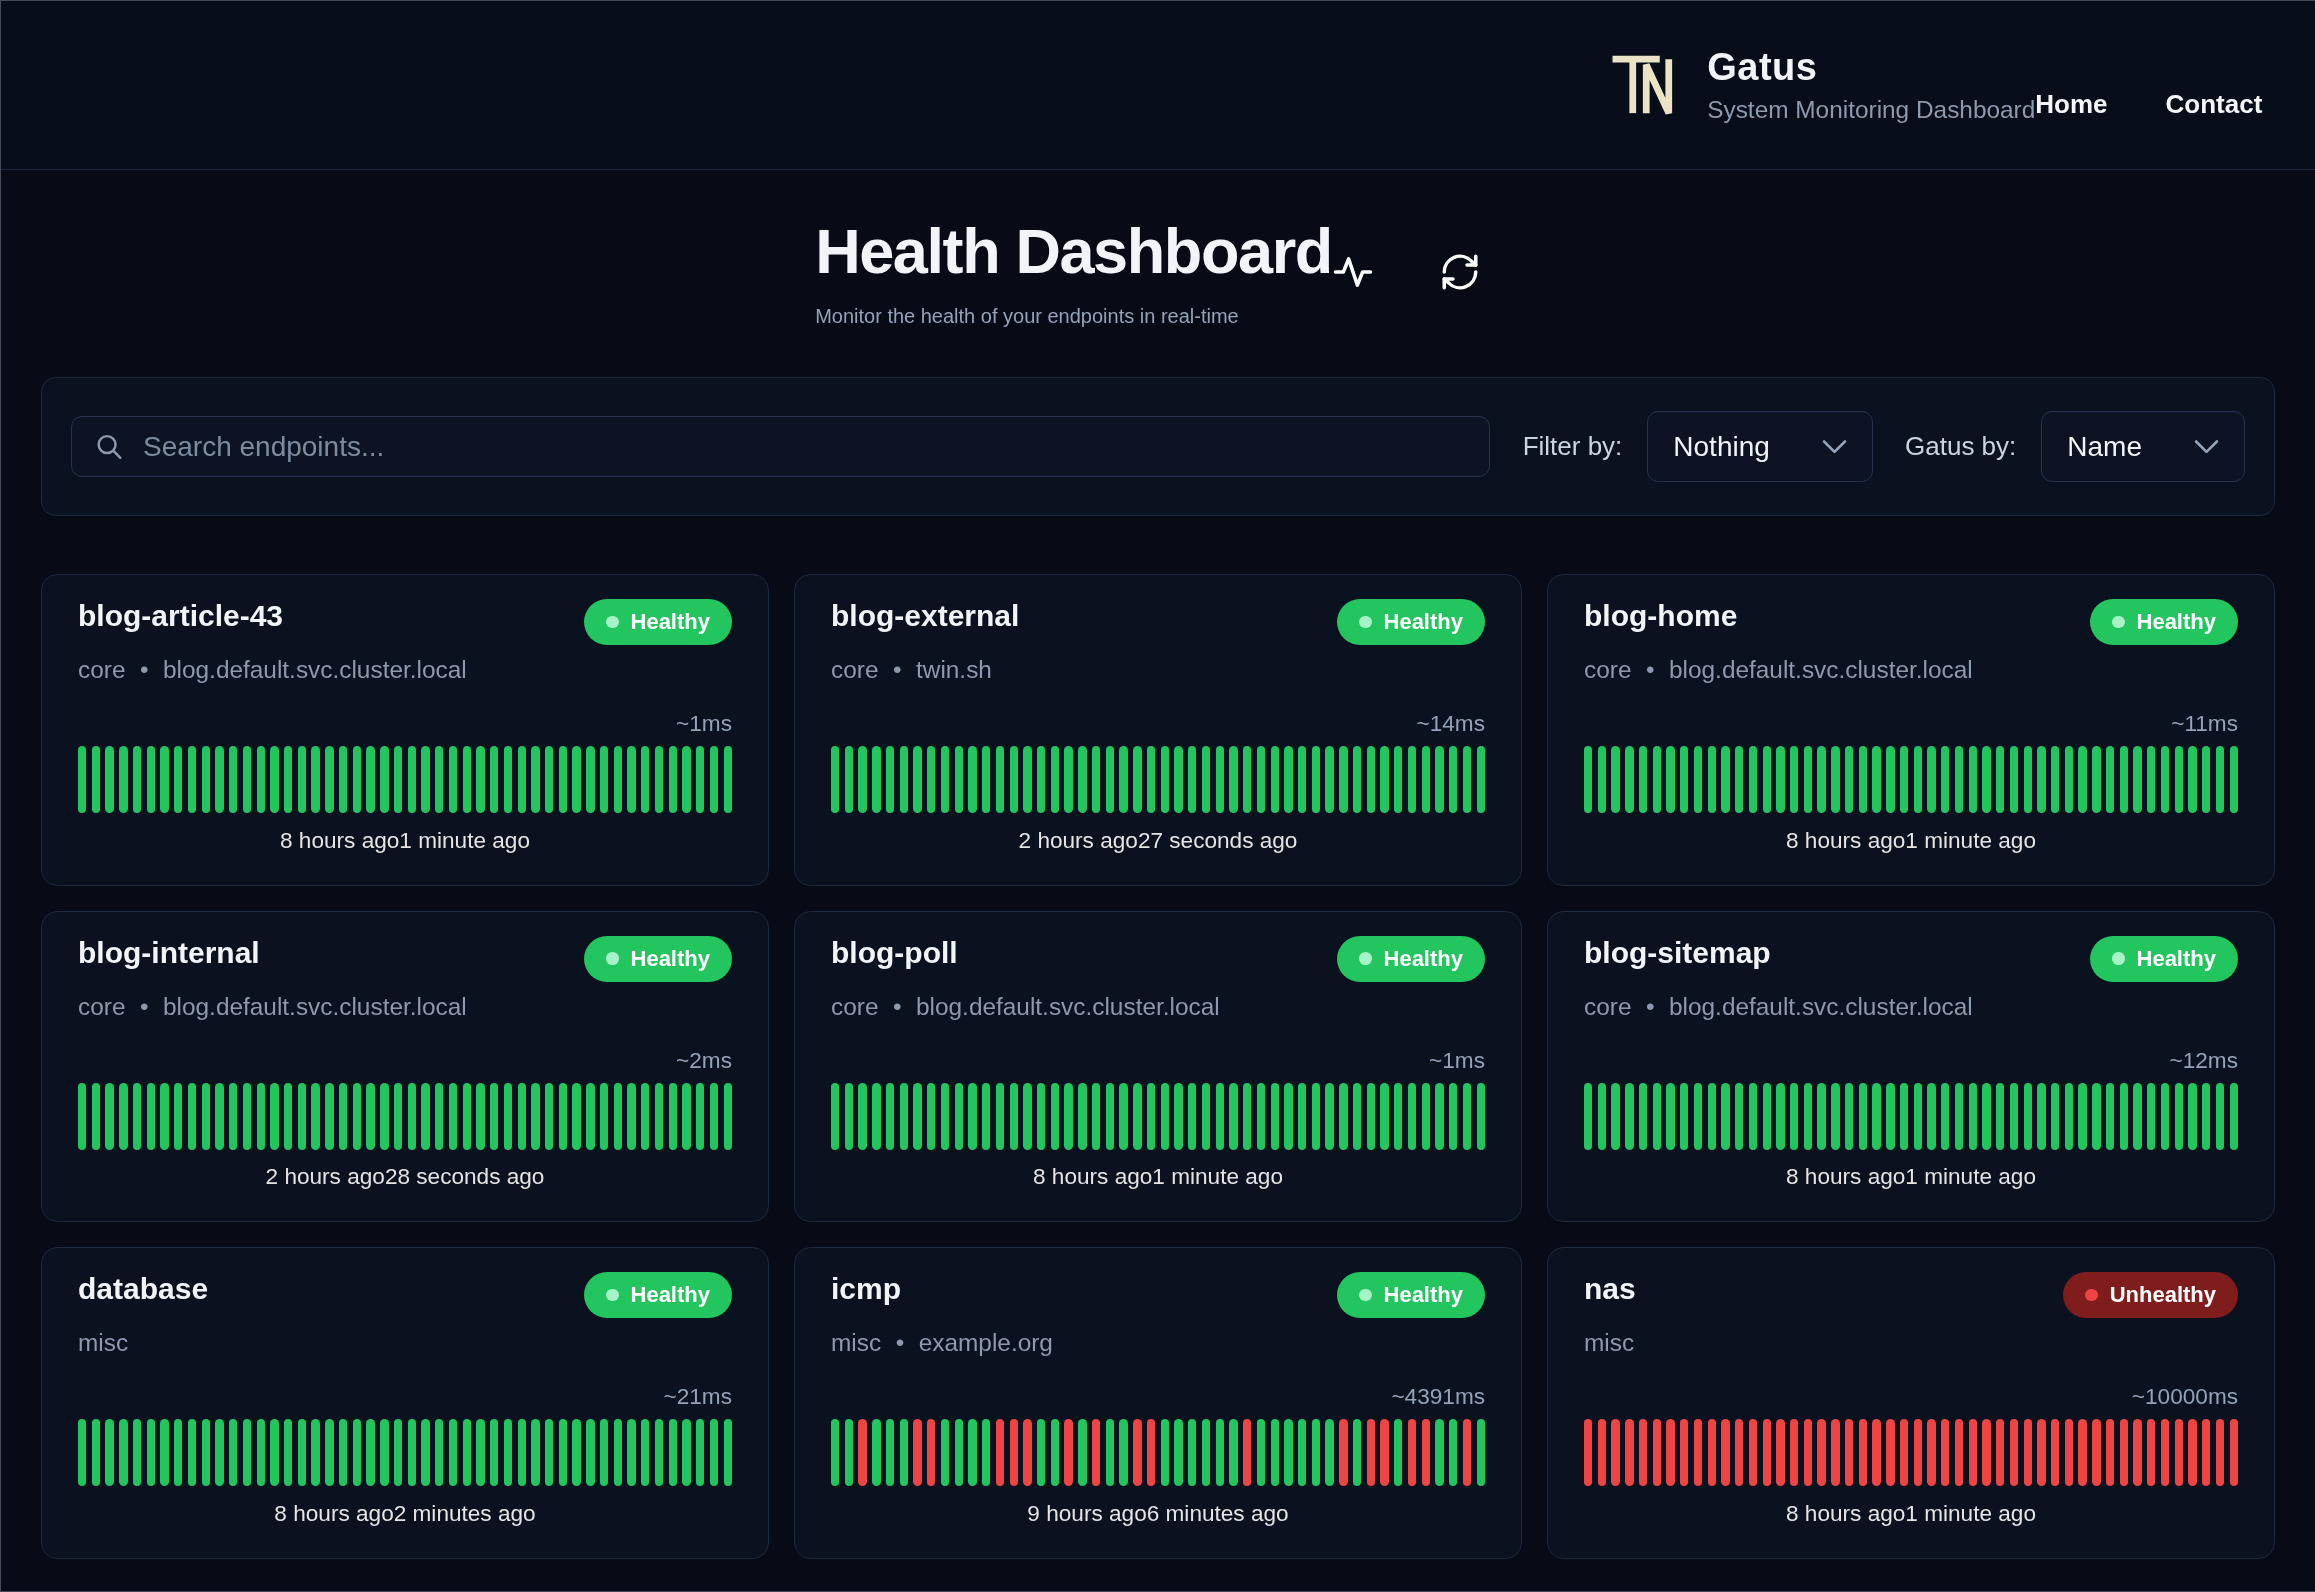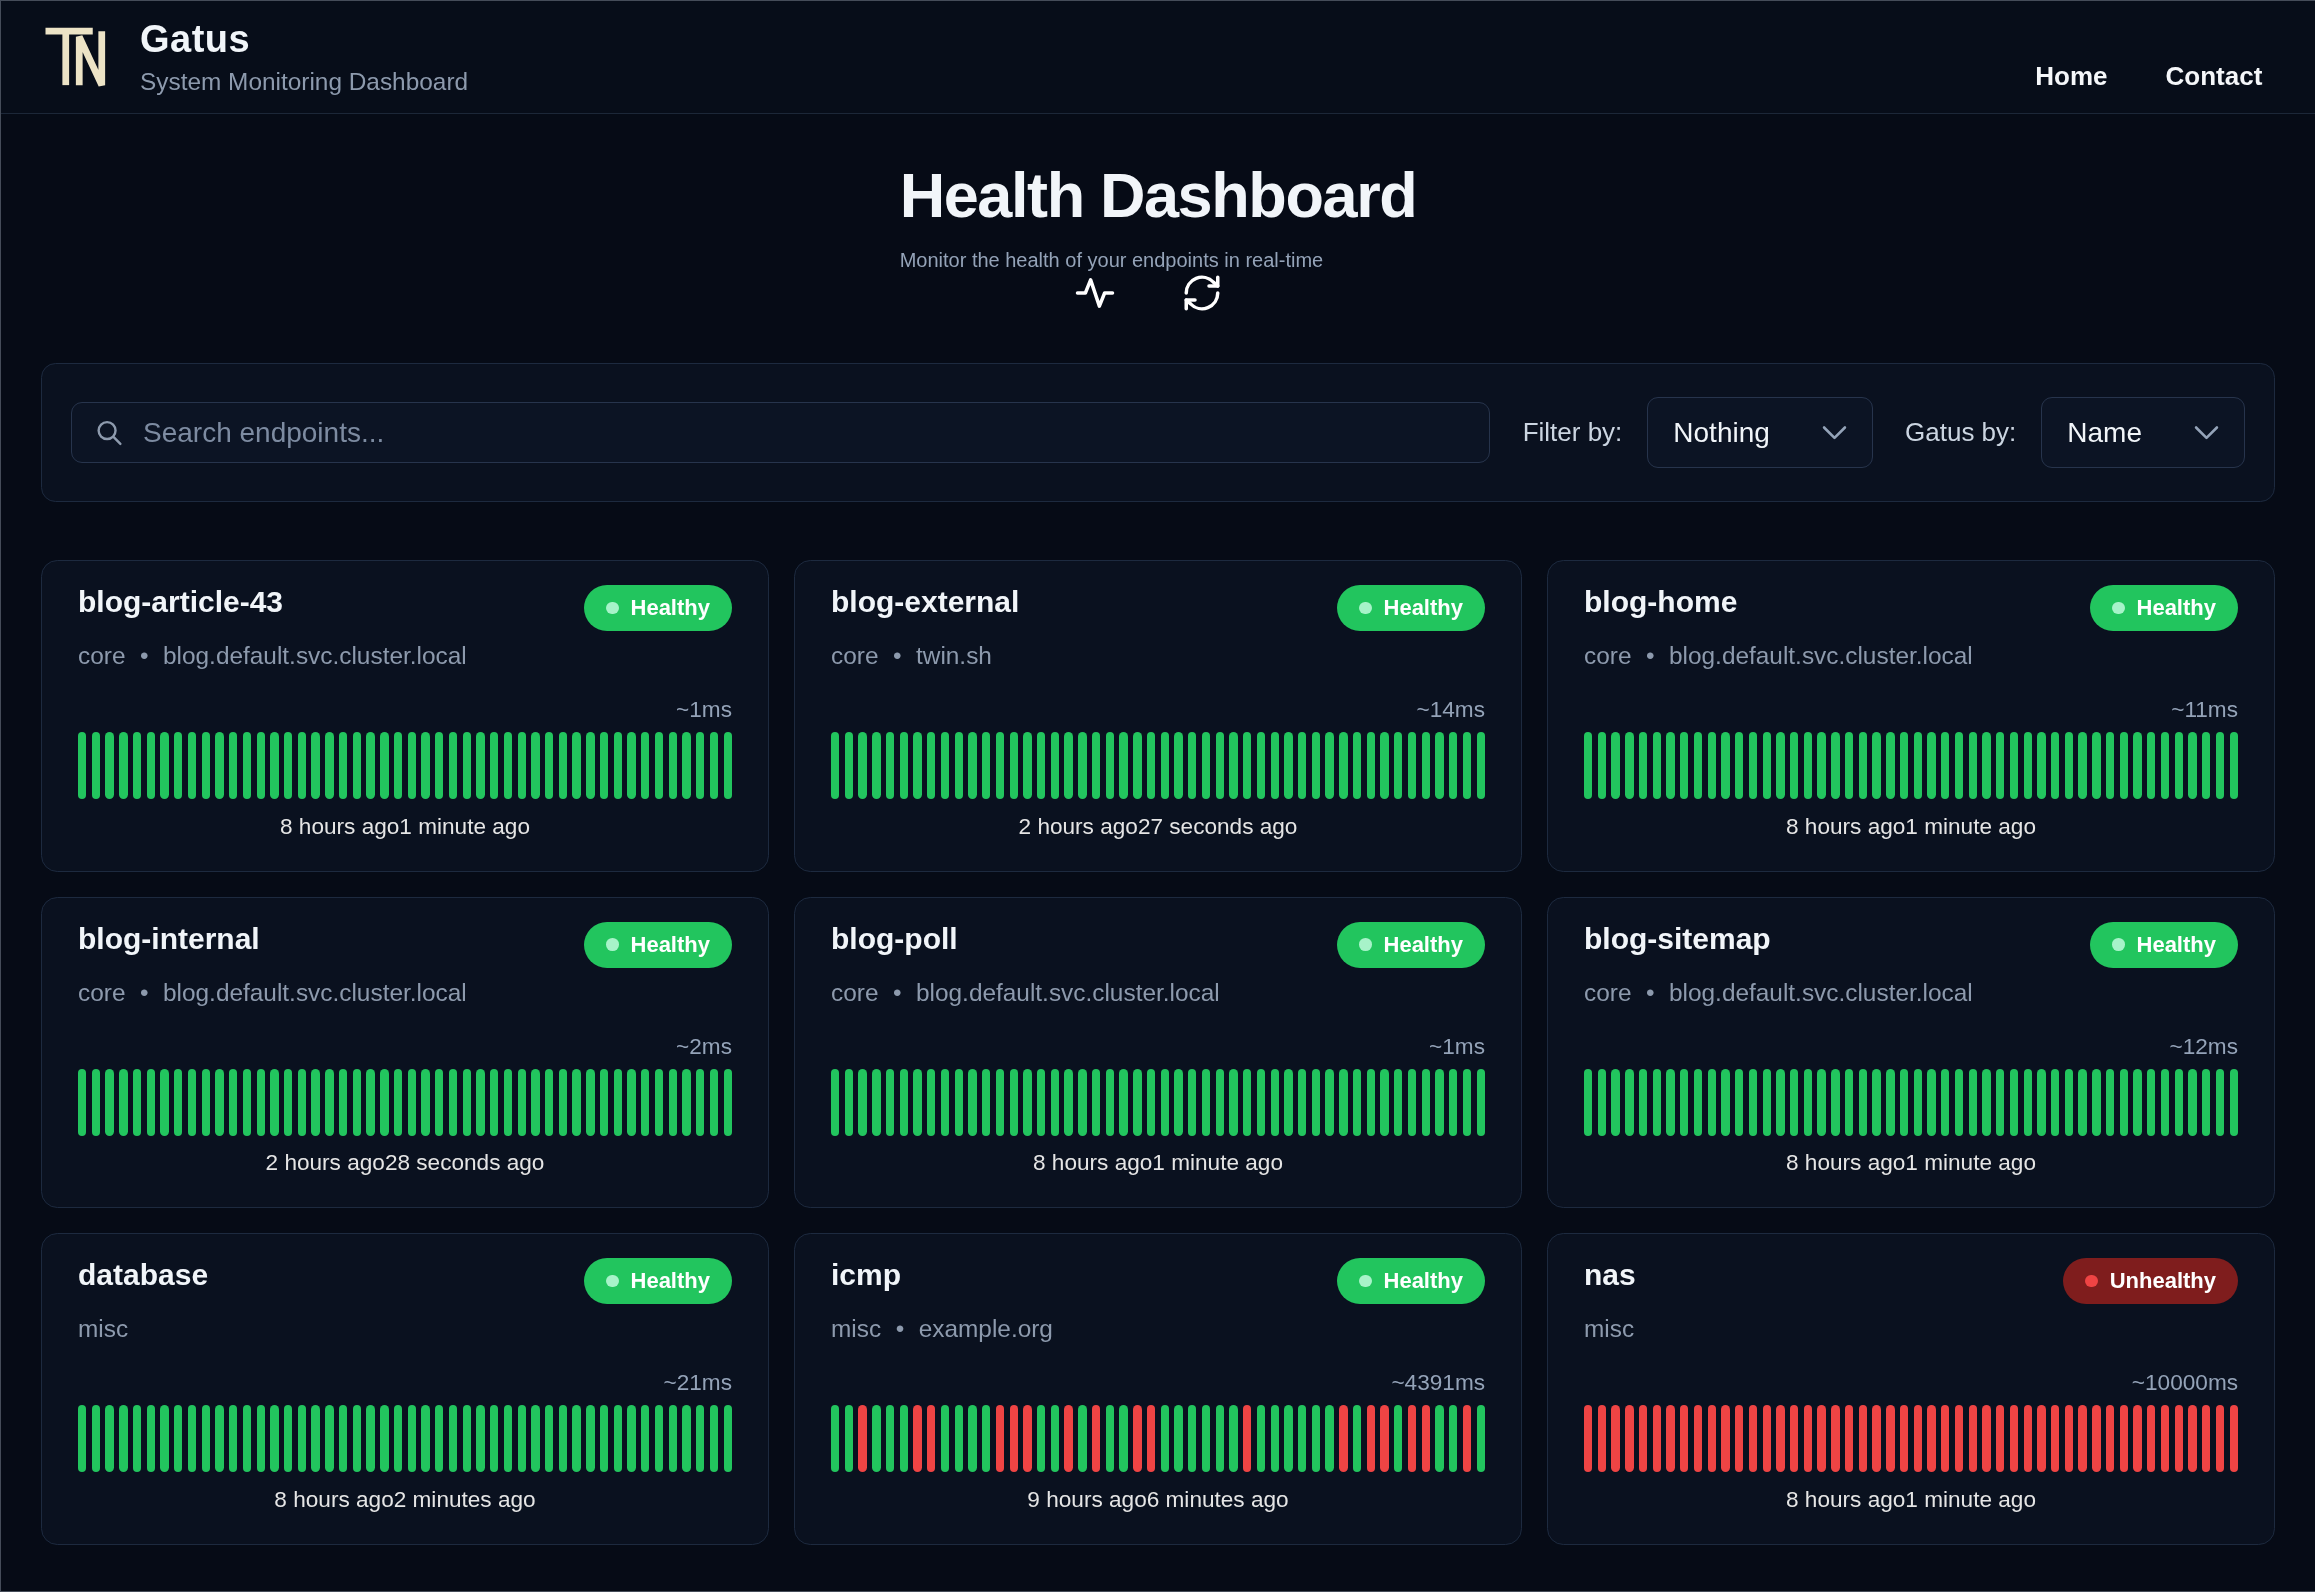--- a/index.html
+++ b/index.html
@@ -6,33 +6,33 @@
   html,body { background:#060b16; }
   body {
     width:2316px; height:1592px;
     color:#f1f5f9;
     font-family:"Liberation Sans", sans-serif;
     border:0.9px solid #454c59;
     overflow:hidden;
   }
   
   header {
-    height:113px; background:#070d19;
-    display:flex; align-items:center; justify-content:space-between;
+    height:169px; background:#070d19;
+    display:flex; align-items:center; justify-content:flex-end;
     padding:12px 40px; border-bottom:0.9px solid #1c2738;
   }
   .brand { display:flex; align-items:center; gap:27px; }
   .logo svg { width:72px; height:72px; display:block; }
   .brand-title { font-size:38px; font-weight:bold; letter-spacing:0.5px; }
   .brand-sub { font-size:24.4px; color:#8d9aad; margin-top:6.3px; }
   nav { display:flex; gap:58px; margin-right:12.7px;margin-top:39px; }
   nav a { font-size:26px; font-weight:bold; color:#f5f7fa; text-decoration:none; cursor:pointer; }
   
   main { padding:0 40px; }
-  .page-head { display:flex; justify-content:center; align-items:center; margin-top:45px;flex-direction:column; }
+  .page-head { display:flex; justify-content:center; align-items:center; margin-top:45px; }
   h1 { font-size:63px; font-weight:bold; letter-spacing:-1.4px; }
   .page-sub { font-size:20px; color:#94a3b8; margin-top:18px; }
   .head-icons { display:flex; gap:65px; margin-right:20px; }
   .head-icons span { cursor:pointer; }
   .head-icons svg { width:42px; height:42px; display:block; }
   
   .toolbar {
     margin-top:49px; background:#0a111f; border:0.9px solid #1d2a3f;
     border-radius:14.5px; padding:33px 29px;
     display:flex; align-items:center; gap:25px;

